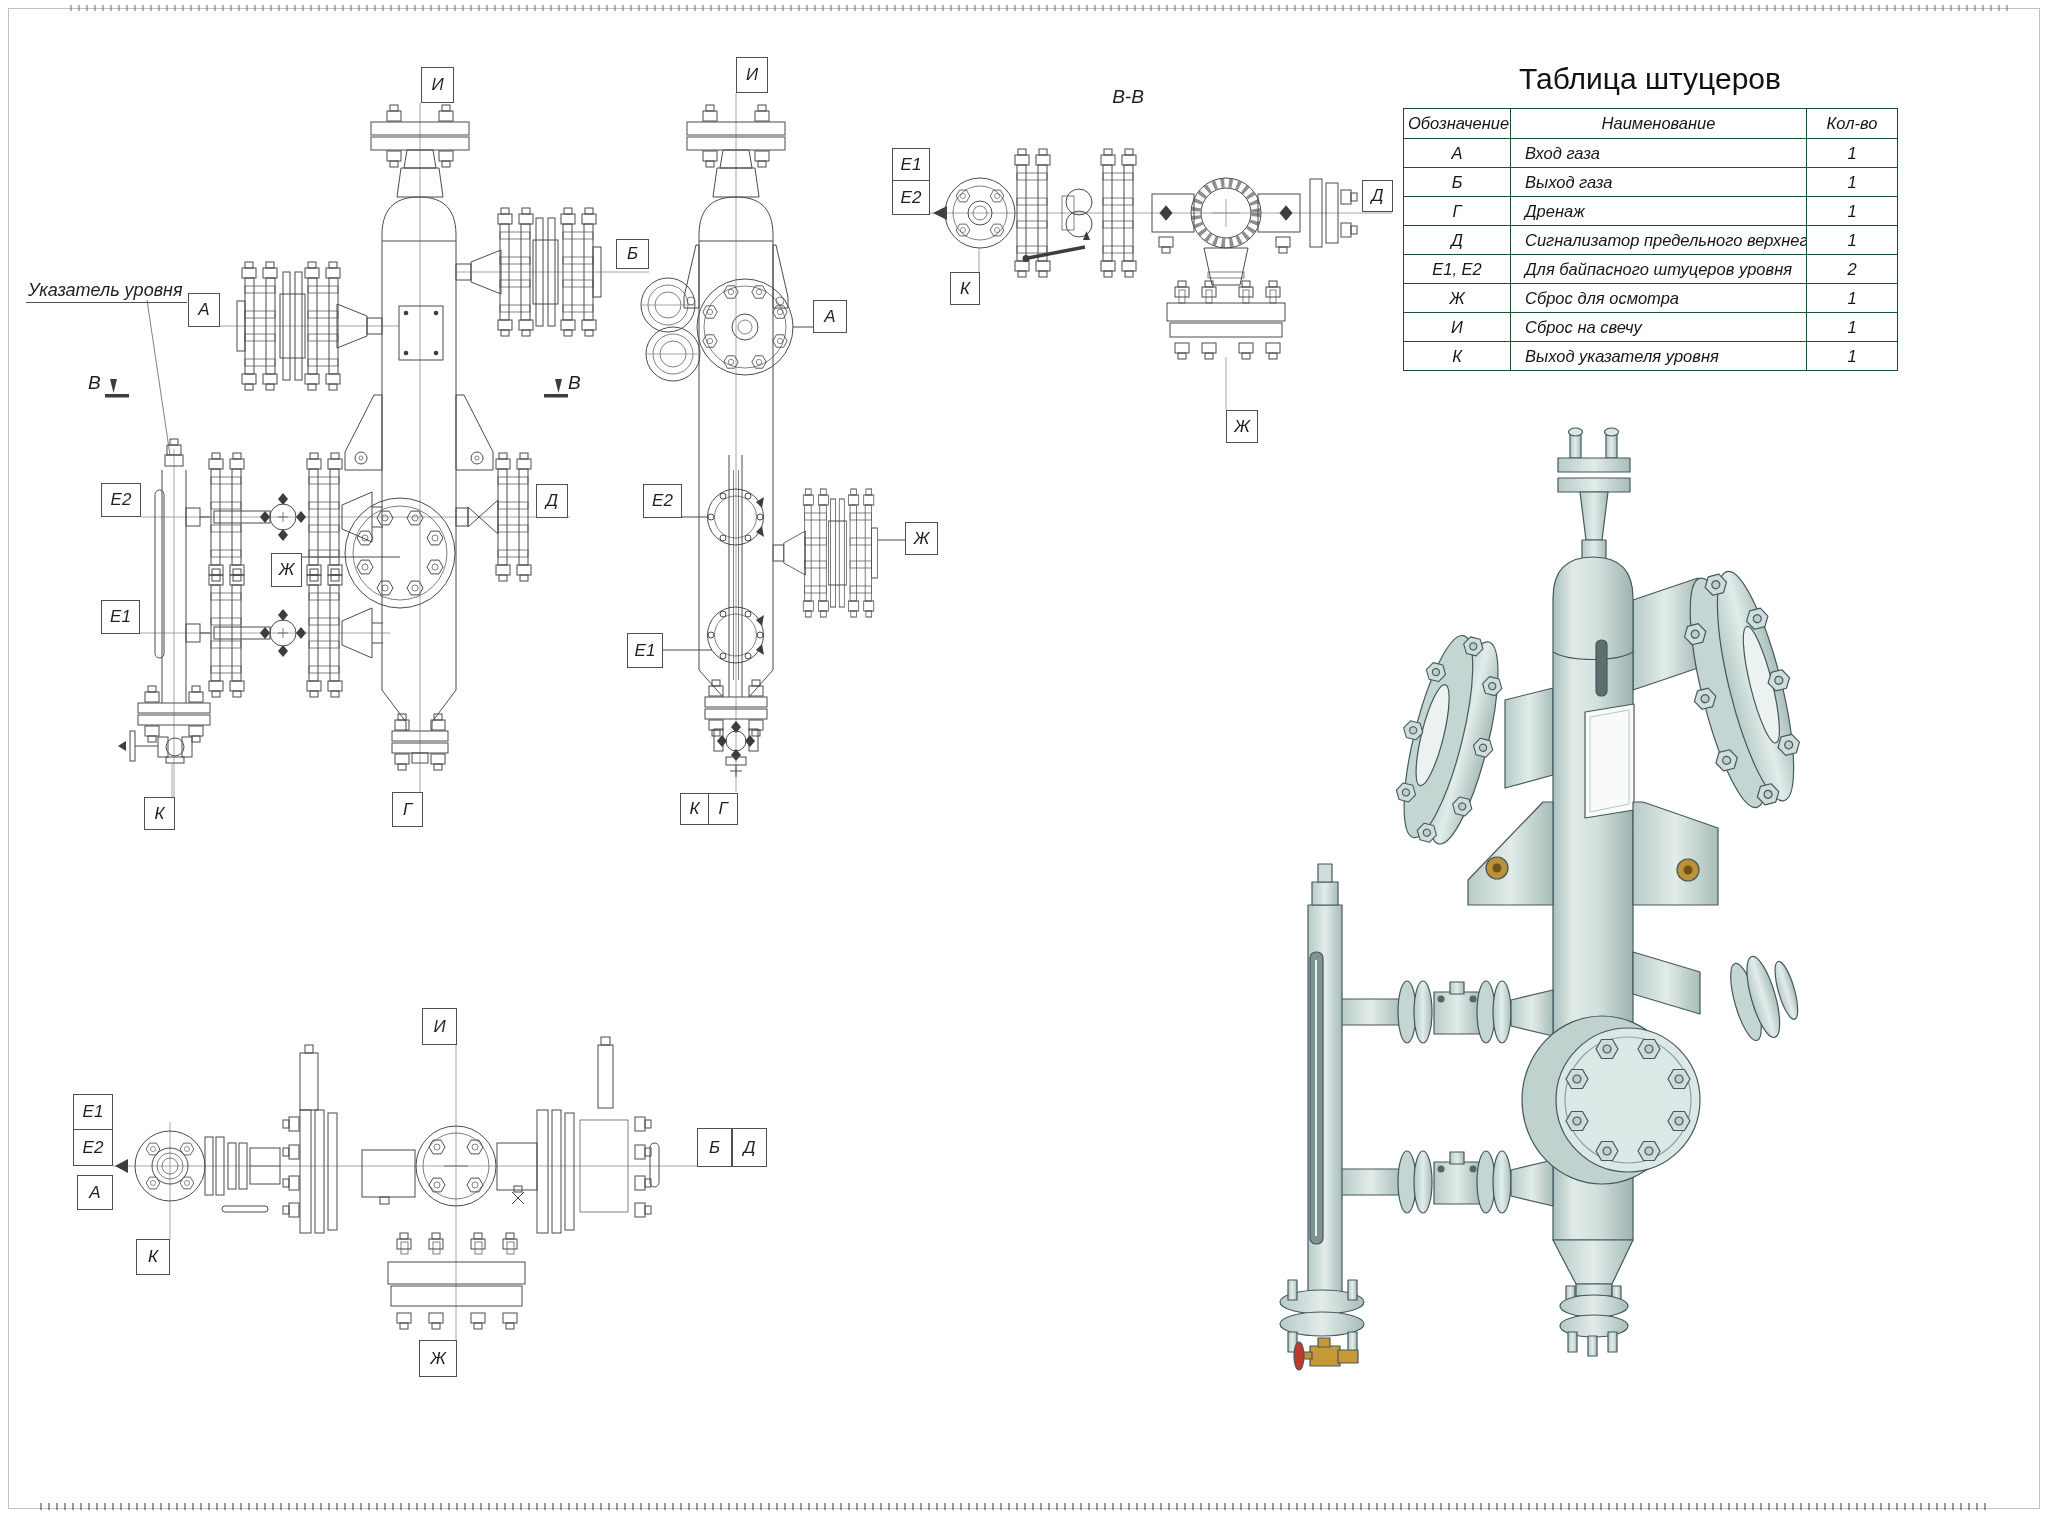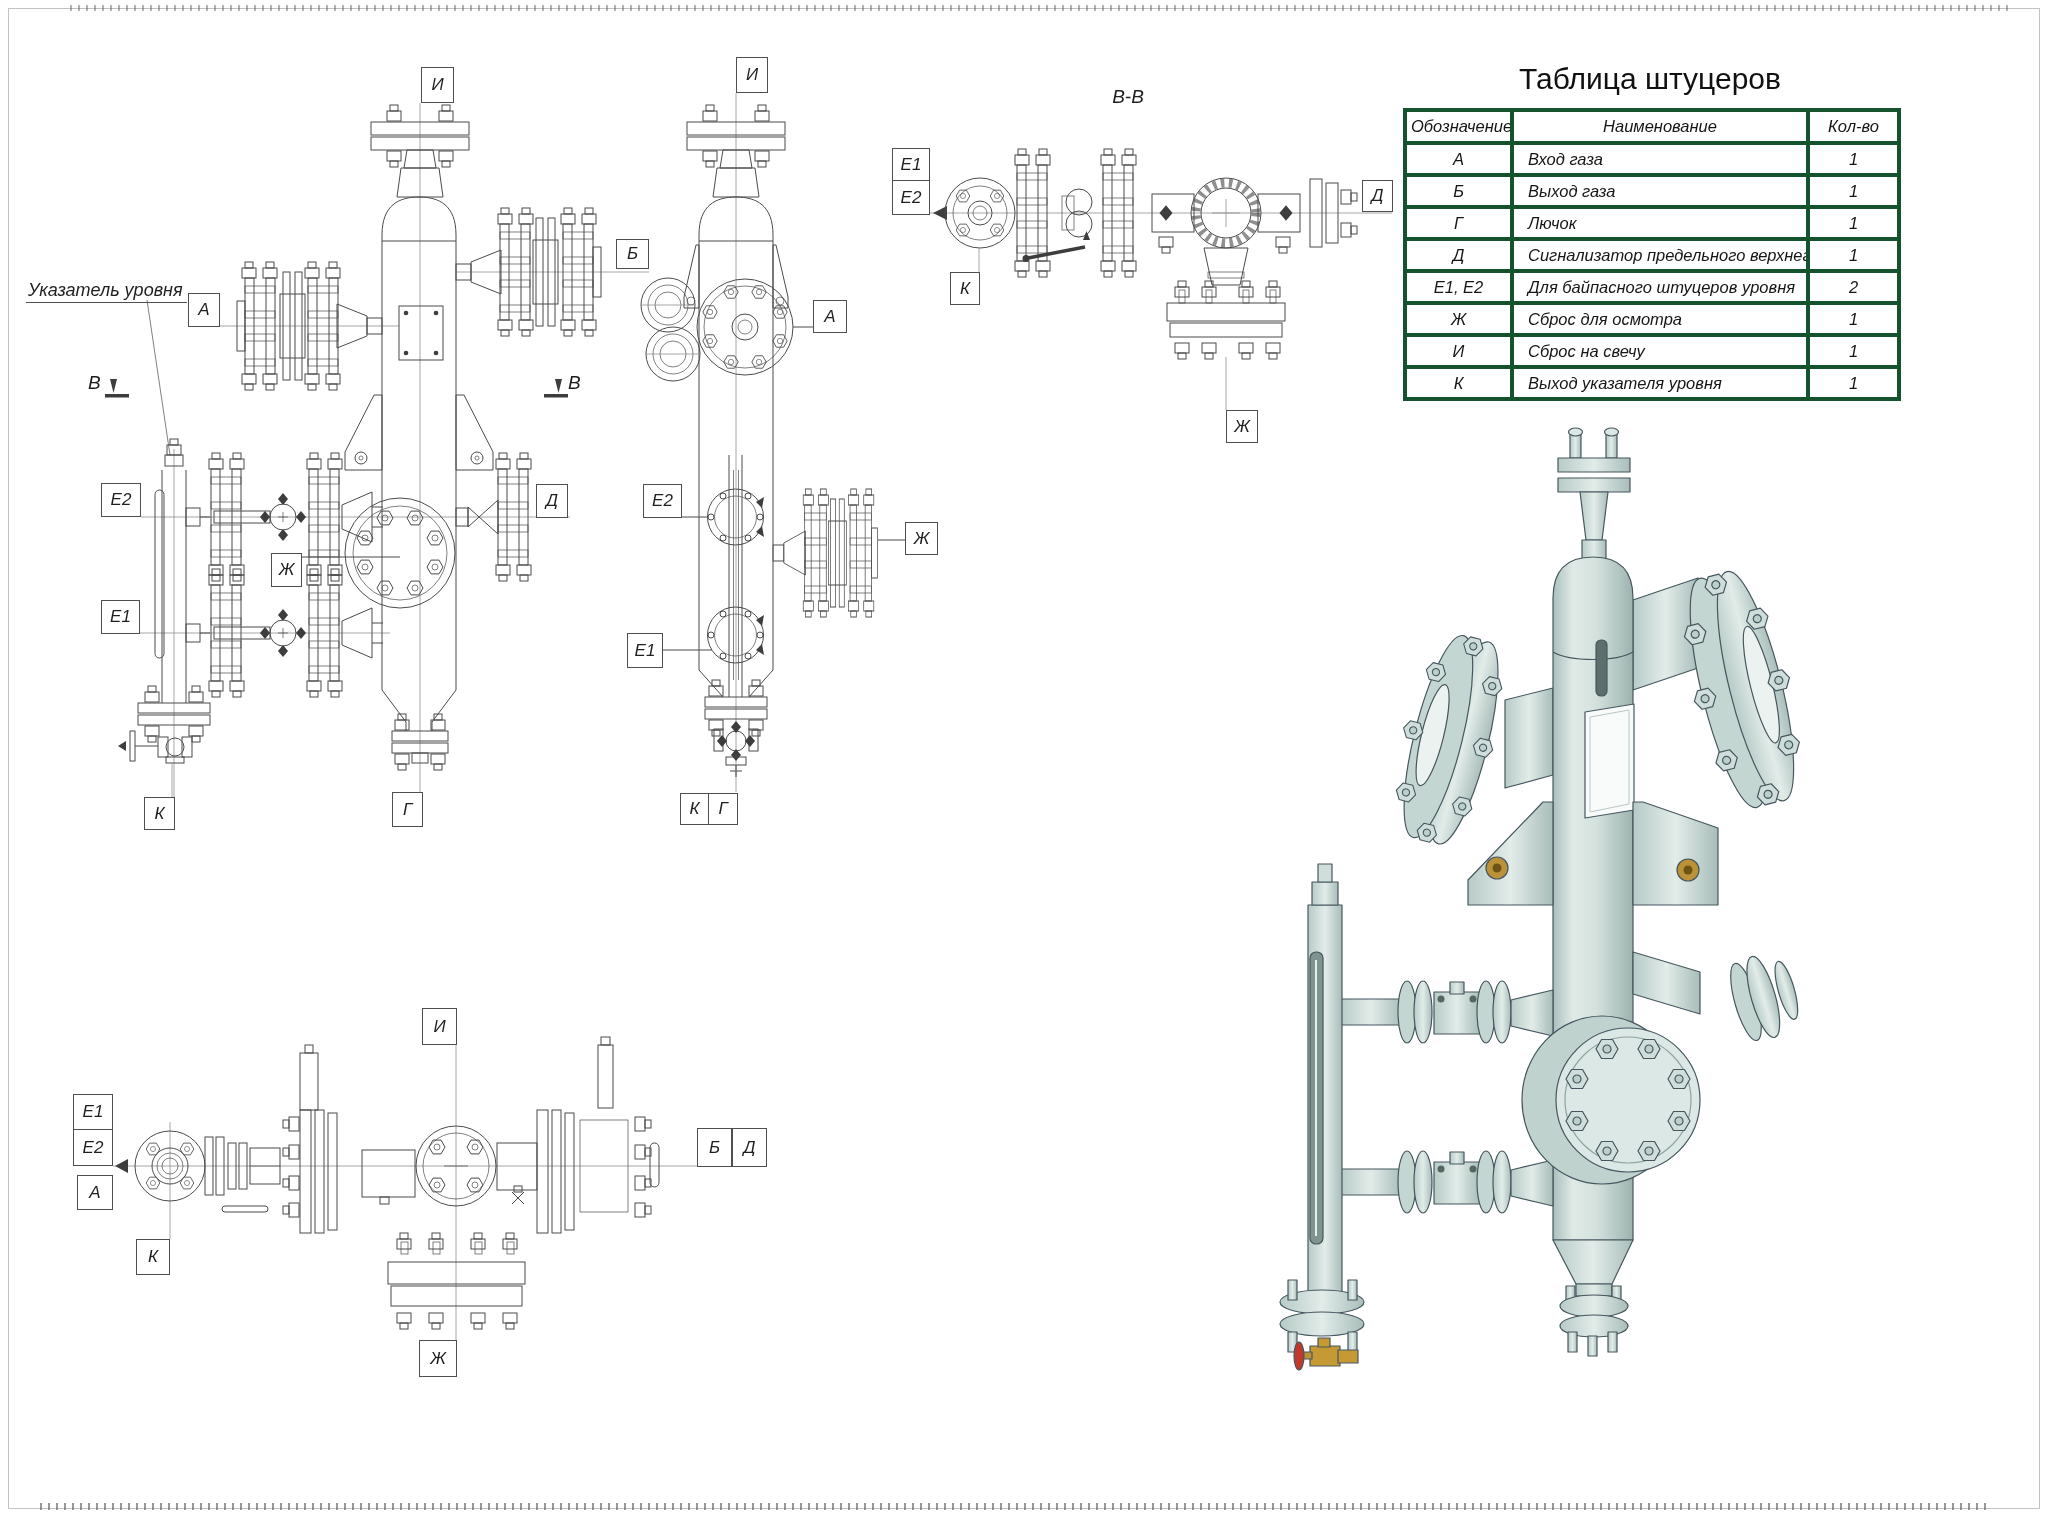--- a/index.html
+++ b/index.html
@@ -23,21 +23,21 @@
        justify-content:center;font-style:italic;font-size:17px;color:#1f1f1f;box-sizing:border-box;}
   .freetext{position:absolute;font-style:italic;color:#1f1f1f;}
   .annot{border-bottom:1px solid #4f4f4f;font-size:18px;padding:0 4px 1px 2px;text-align:center;}
   .sec-b{font-size:19px;}
   .vt{font-size:19px;}
   
   .tbl-title{position:absolute;left:1403px;top:62px;width:494px;text-align:center;
              font-size:30px;color:#111;}
   table.noz{position:absolute;left:1403px;top:108px;width:494px;border-collapse:collapse;
             table-layout:fixed;font-style:italic;color:#161616;}
-  table.noz td,table.noz th{border:4px solid #14532d;font-weight:normal;font-size:16.5px;
+  table.noz td,table.noz th{border:1px solid #14532d;font-weight:normal;font-size:16.5px;
             height:28px;padding:0 4px;overflow:hidden;white-space:nowrap;}
   table.noz{border:1.5px solid #777;}
   table.noz th{height:29px;text-align:center;}
   table.noz td.c{text-align:center;}
   table.noz td.l{text-align:left;padding-left:14px;}
 </style>
 </head>
 <body>
 
 <div class="sheet">
@@ -615,21 +615,21 @@
       <td class="l">Вход газа</td>
       <td class="c">1</td>
     </tr>
     <tr>
       <td class="c">Б</td>
       <td class="l">Выход газа</td>
       <td class="c">1</td>
     </tr>
     <tr>
       <td class="c">Г</td>
-      <td class="l">Лючок</td>
+      <td class="l">Дренаж</td>
       <td class="c">1</td>
     </tr>
     <tr>
       <td class="c">Д</td>
       <td class="l">Сигнализатор предельного верхнего уровня</td>
       <td class="c">1</td>
     </tr>
     <tr>
       <td class="c">Е1, Е2</td>
       <td class="l">Для байпасного штуцеров уровня</td>

